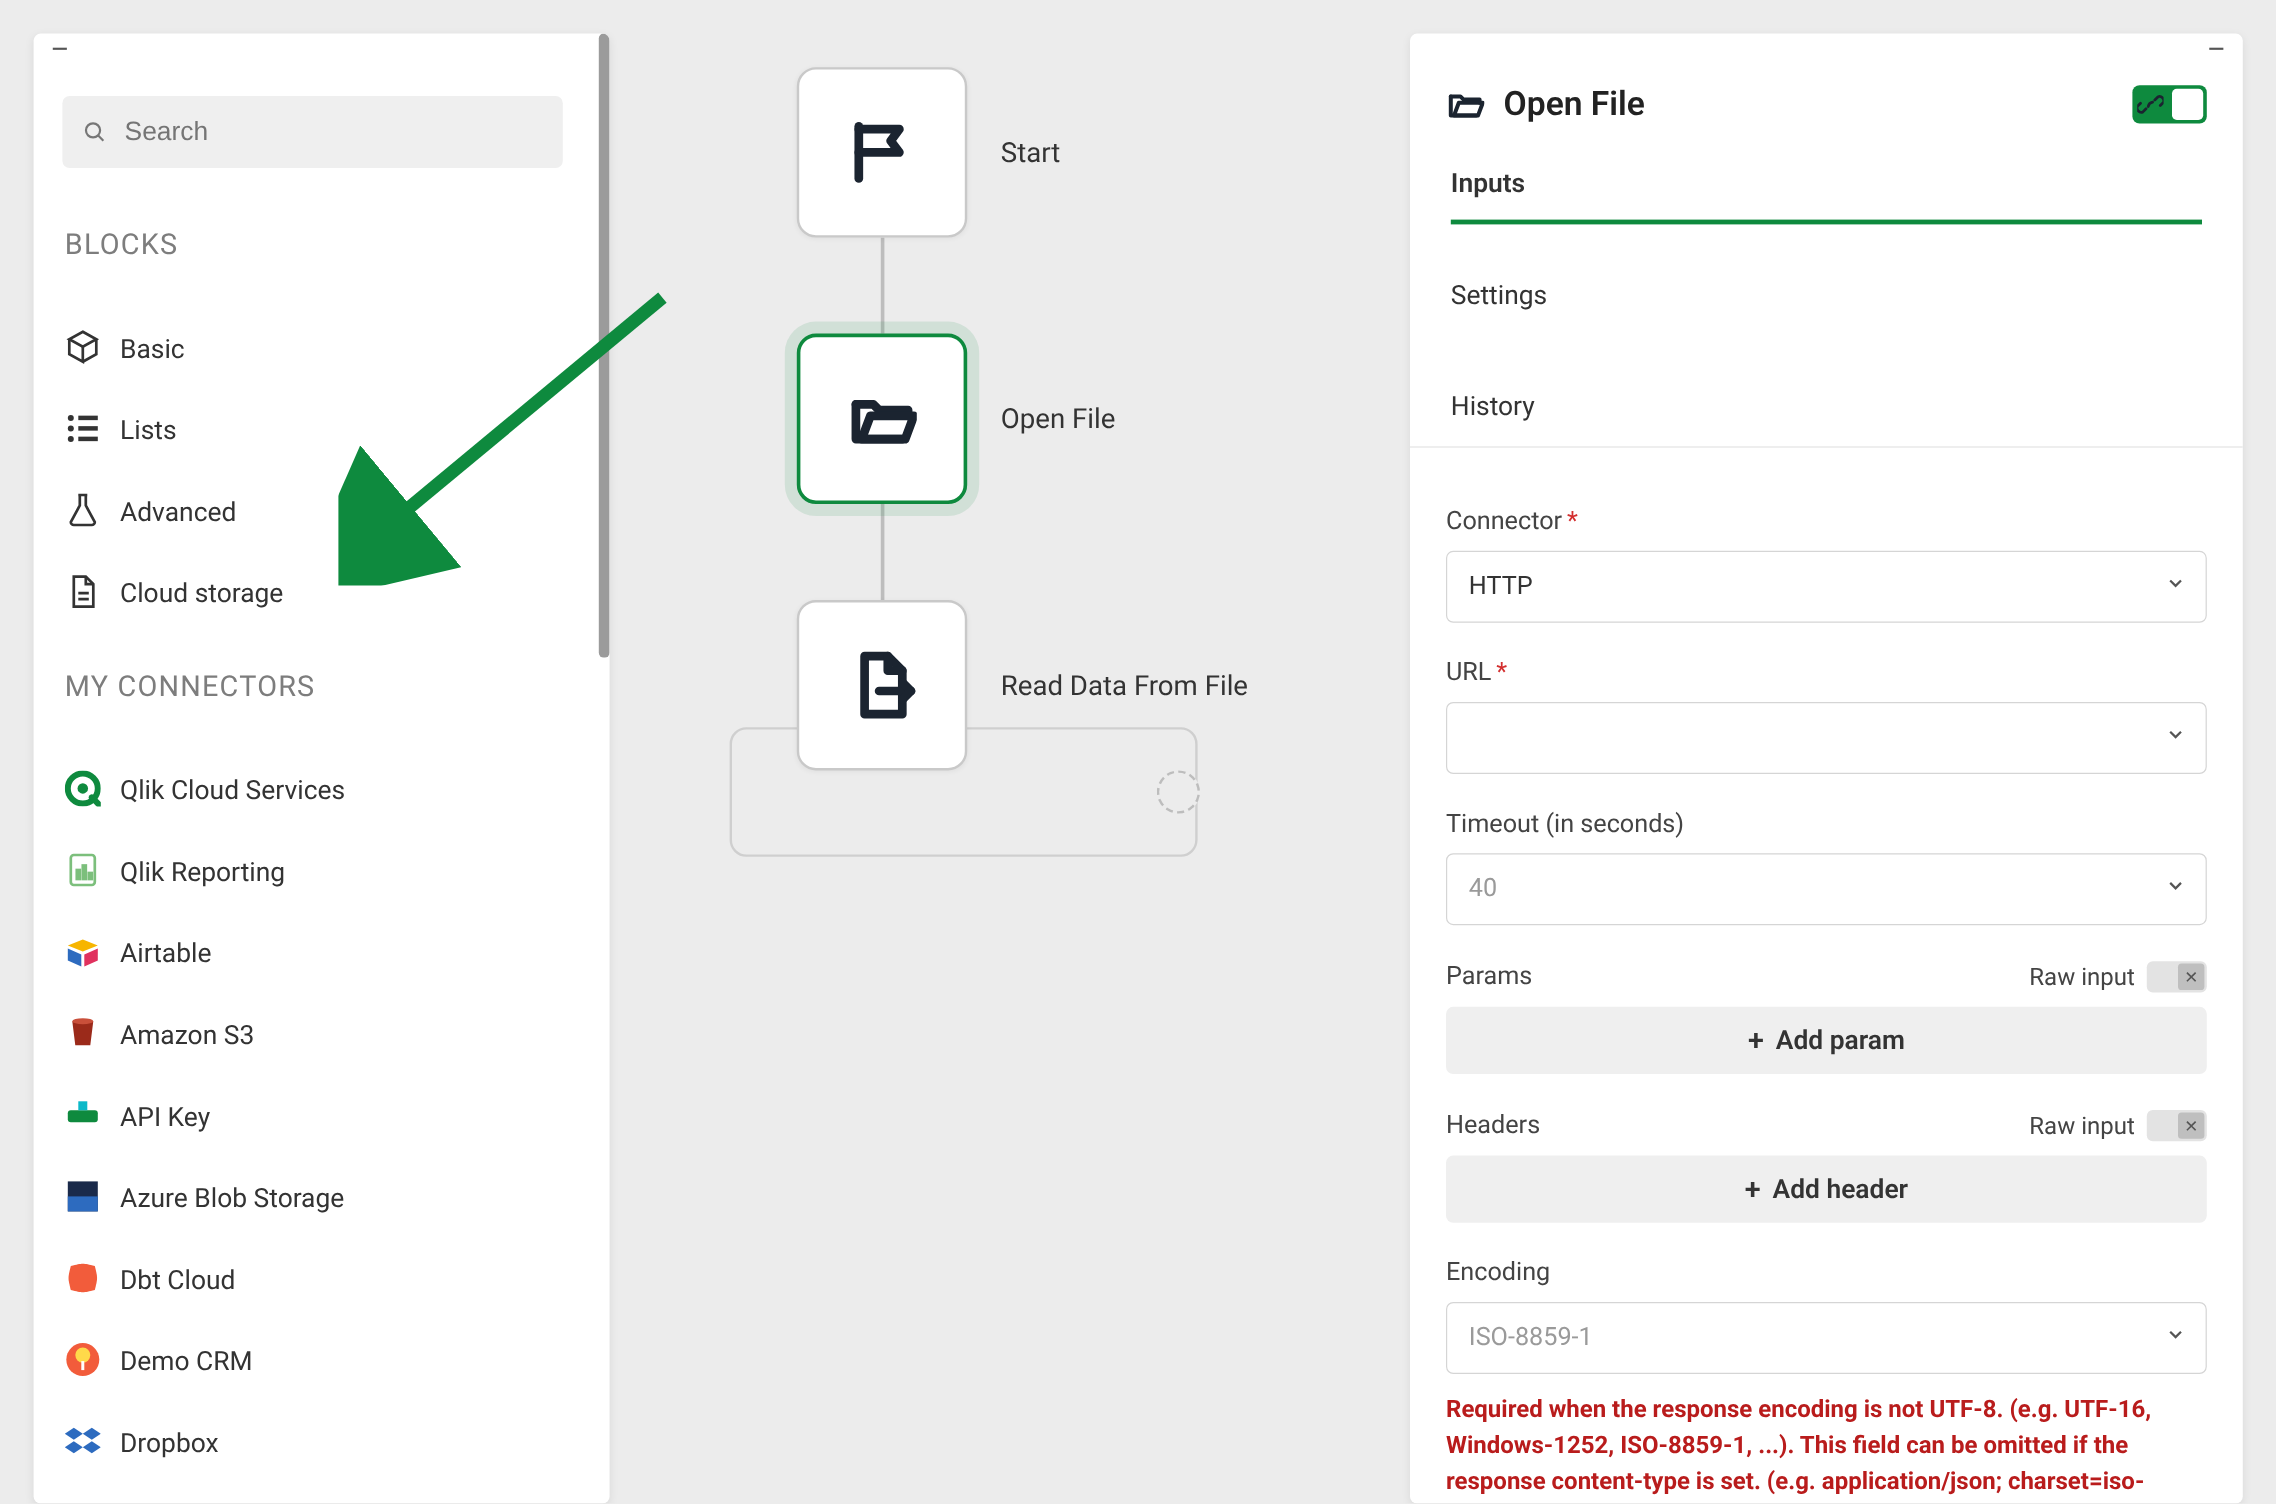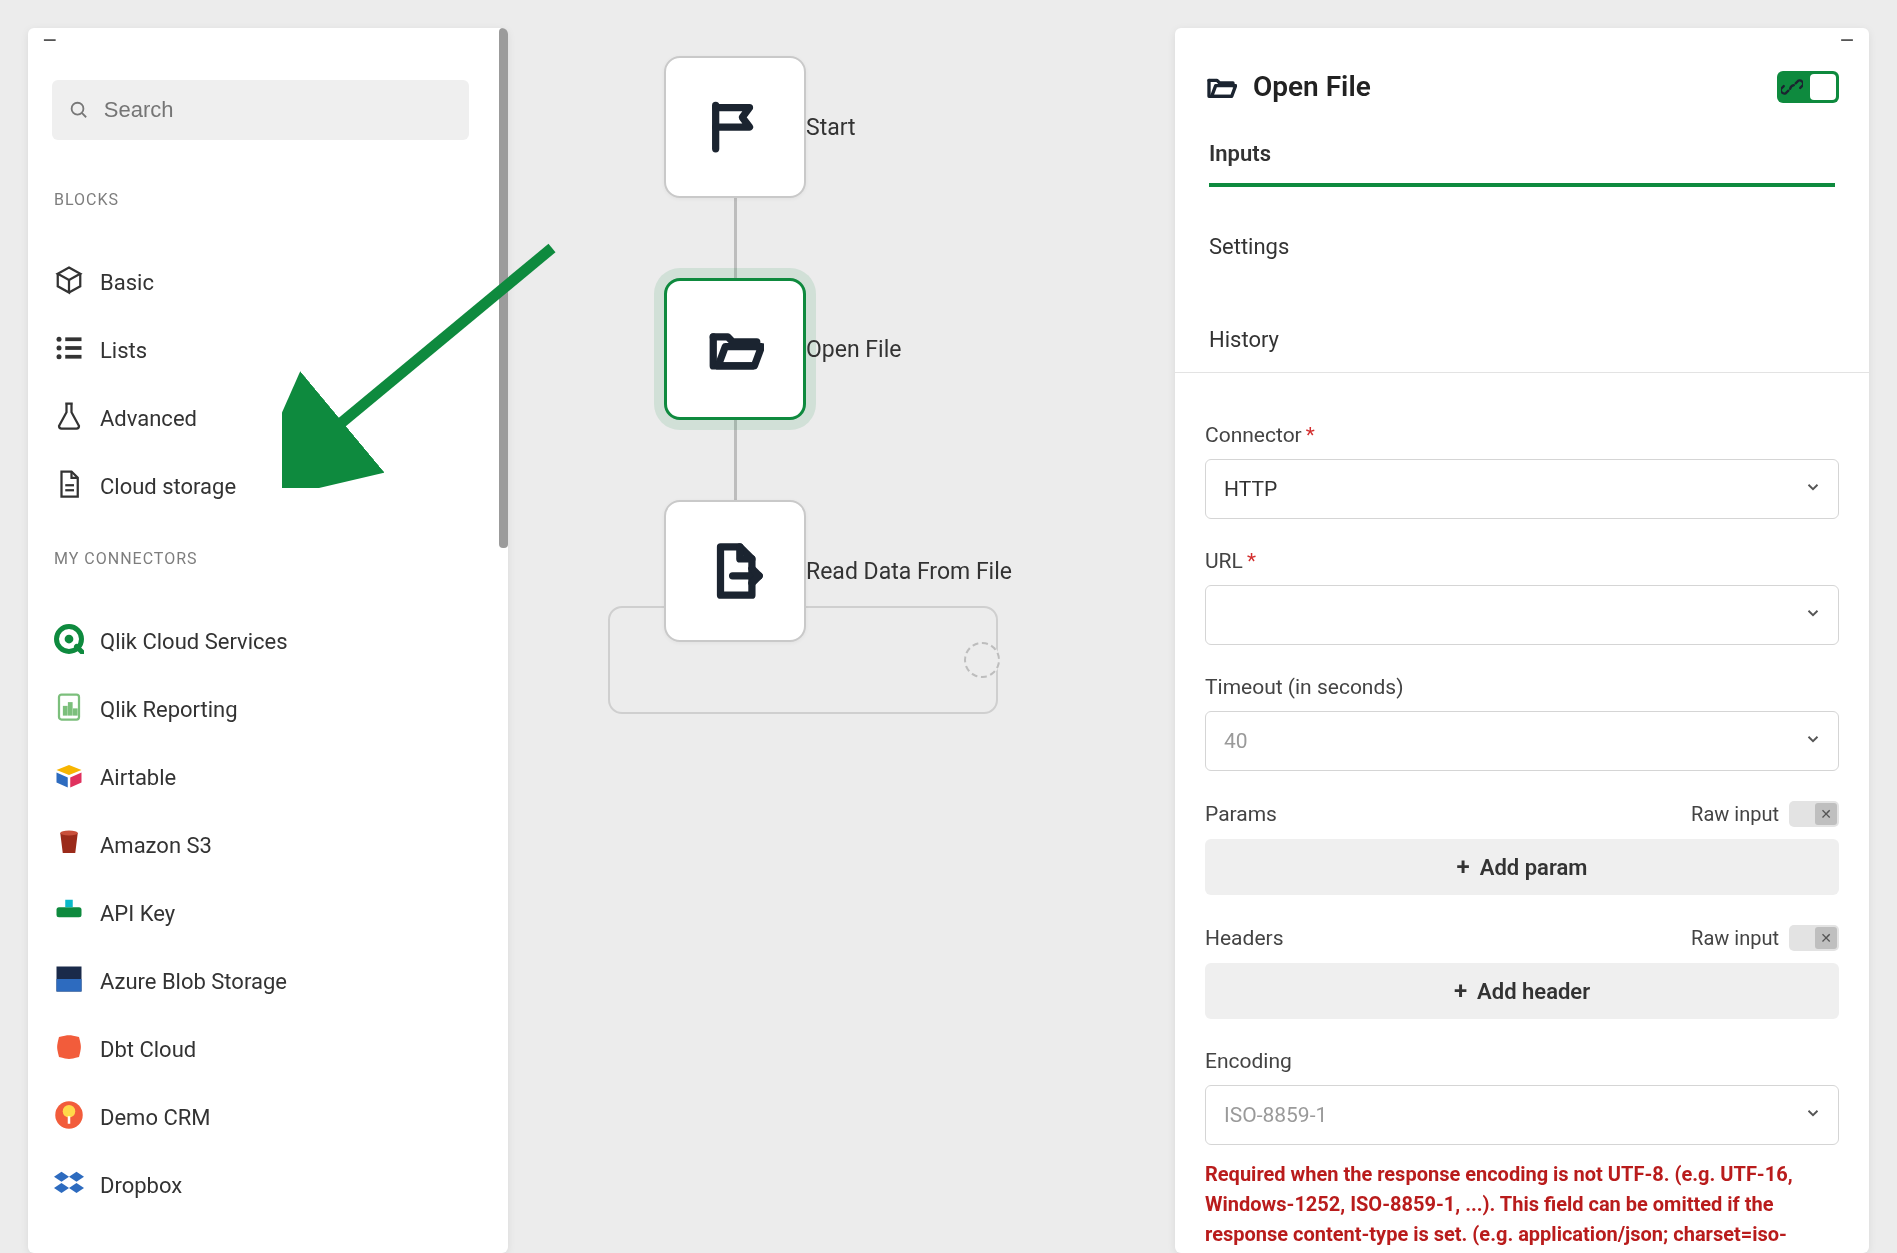--- a/index.html
+++ b/index.html
@@ -51,21 +51,21 @@
     height: 60px;
     padding: 0 16px;
   }
   .search-box svg { width: 24px; height: 24px; stroke:#777; fill:none; stroke-width:2;}
   .search-box input {
     border: none; background: transparent;
     font-size: 22px; color:#555;
     margin-left: 14px; outline: none; width:100%;
   }
   .section-header {
-    font-size: 16px;
+    font-size: 24px;
     color: #7d7d7d;
     letter-spacing: 1px;
     margin: 50px 0 18px 26px;
   }
   .list-item {
     display:flex;
     align-items:flex-end;
     height:68px;
     padding-left:26px;
     cursor:pointer;
@@ -102,20 +102,21 @@
     box-shadow:0 1px 4px rgba(0,0,0,0.05);
   }
   .node-box.selected {
     border:3px solid #0e8a3e;
     box-shadow:0 0 0 10px rgba(14,138,62,0.12);
   }
   .node-box svg{ width:58px;height:58px; stroke:#1b2430; fill:none; stroke-width:3; stroke-linecap:round; stroke-linejoin:round;}
   .node-label {
     font-size:23px;
     color:#333;
+    margin-left:28px;
     white-space:nowrap;
   }
   .connector-line {
     position:absolute;
     width:3px;
     background:#bdbdbd;
     left: calc(124px + 71px - 1px);
   }
   .loop-outline {
     position:absolute;

